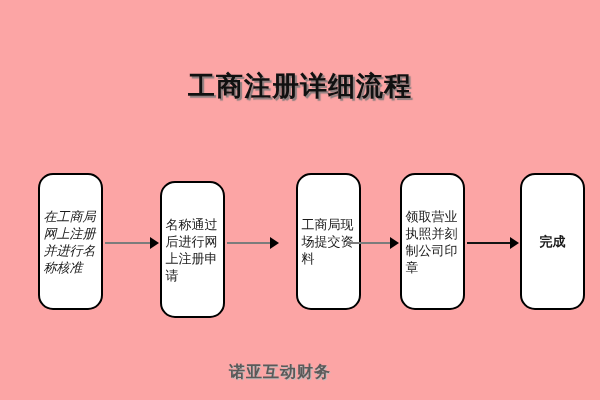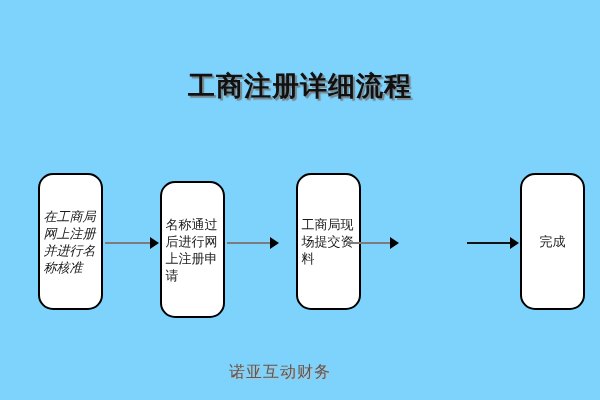--- a/index.html
+++ b/index.html
@@ -12,21 +12,21 @@
     height: 400px;
     overflow: hidden;
     font-family: "Liberation Sans", "DejaVu Sans", sans-serif;
     position: relative;
   }
 
   #canvas {
     position: relative;
     width: 600px;
     height: 400px;
-    background: #7dd3fc;
+    background: #fca5a5;
   }
 
   
   .title {
     position: absolute;
     left: 0;
     top: 72px;
     width: 600px;
     text-align: center;
     font-size: 27px;
@@ -65,20 +65,21 @@
     width: 54px;
     font-size: 13px;
     line-height: 17px;
     color: #1a1a1a;
     text-align: left;
     word-break: break-all;
     letter-spacing: 0px;
   }
   .node-label.center {
     text-align: center;
+    font-weight: bold;
   }
 
   .node.n1 { left: 38px; font-style: italic; }
   .node.n2 { left: 160px; margin-top: 8px; }
   .node.n3 { left: 296px; }
   .node.n4 { left: 400px; }
   .node.n5 { left: 520px; }
 
   
   .connector {
@@ -120,20 +121,21 @@
     top: 362px;
     width: 600px;
     text-align: center;
     padding-right: 40px;
     box-sizing: border-box;
     font-size: 16px;
     color: #5a5a5a;
     letter-spacing: 1px;
     text-shadow: 1px 1px 0 rgba(190,190,190,0.9);
     white-space: nowrap;
+    font-weight: bold;
   }
 </style>
 </head>
 <body>
 
 <div id="canvas">
 
   <div class="title">工商注册详细流程</div>
 
   <div class="flow">
@@ -158,20 +160,23 @@
 
     <div class="node n3">
       <span class="node-label">工商局现场提交资料</span>
     </div>
 
     <div class="connector c3">
       <span class="shaft"></span>
       <span class="head"></span>
     </div>
 
+    <div class="node n4">
+      <span class="node-label">领取营业执照并刻制公司印章</span>
+    </div>
 
     <div class="connector c4 dark">
       <span class="shaft"></span>
       <span class="head"></span>
     </div>
 
     <div class="node n5">
       <span class="node-label center">完成</span>
     </div>
 

